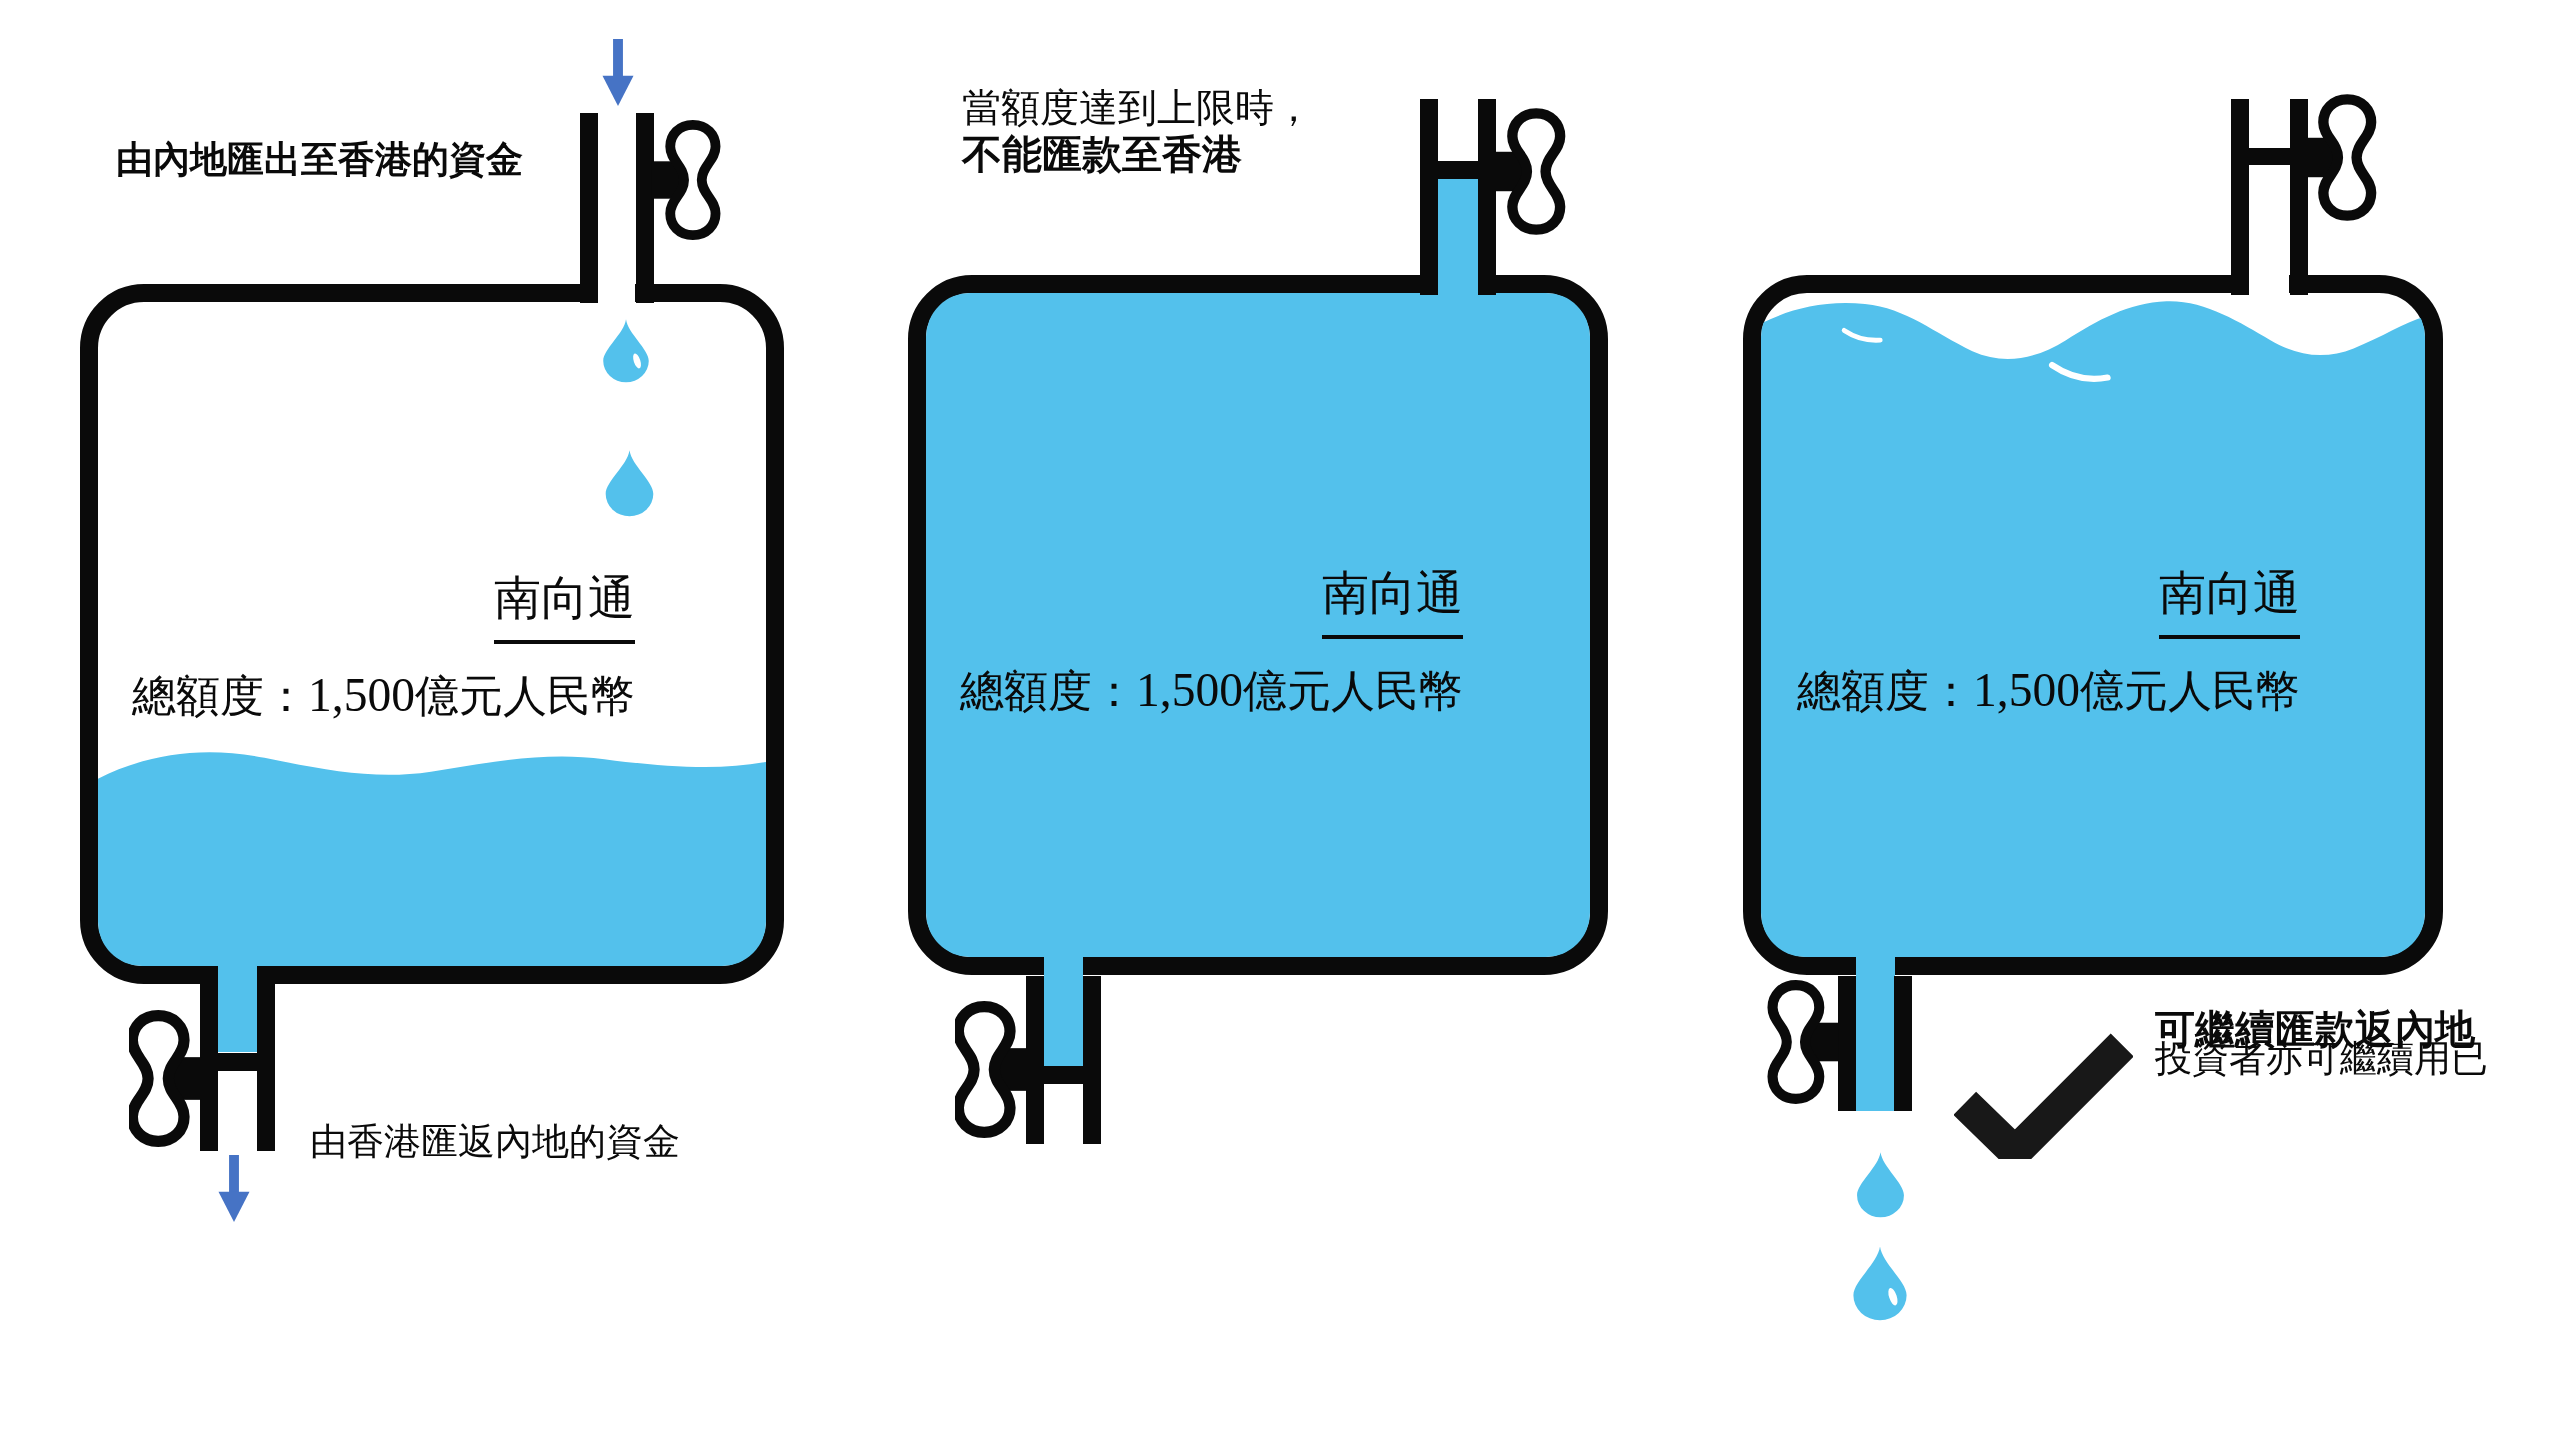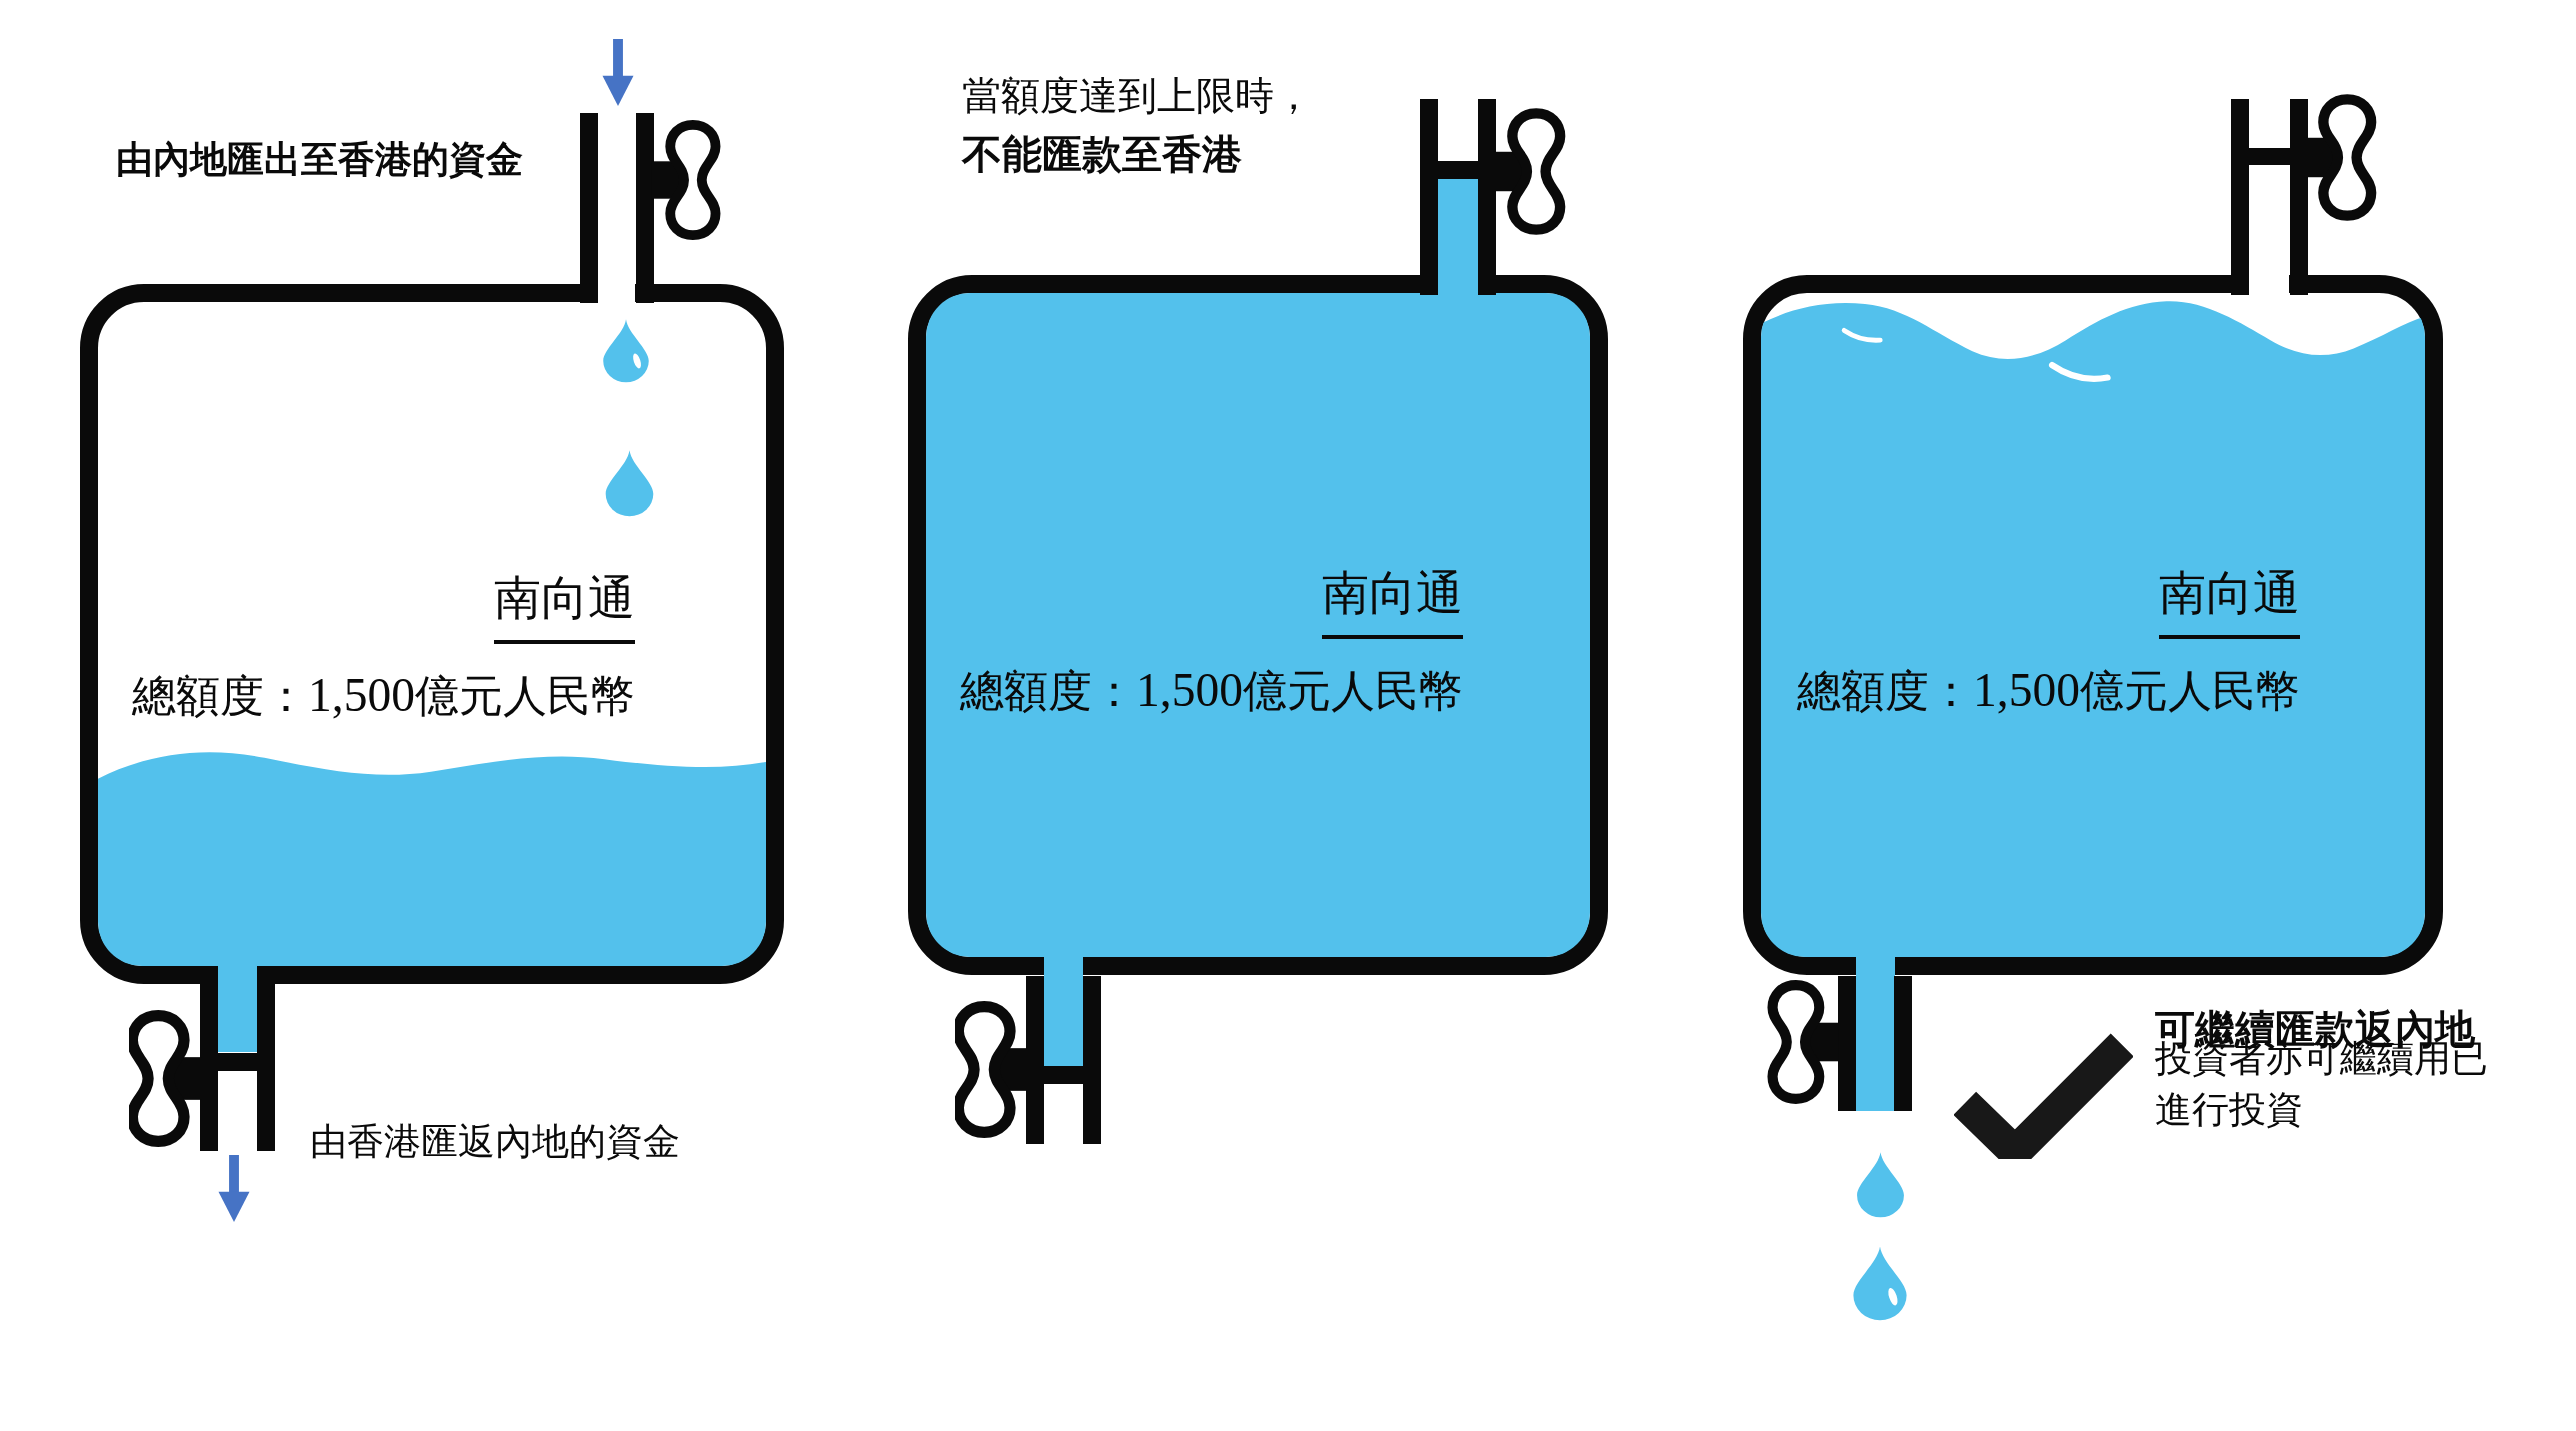--- a/index.html
+++ b/index.html
@@ -96,21 +96,21 @@
 
   <div class="pipe-water" style="left:1044px;top:954px;width:39px;height:112px;"></div>
   <div class="wall" style="left:1026px;top:976px;width:18px;height:168px;"></div>
   <div class="wall" style="left:1083px;top:976px;width:18px;height:168px;"></div>
   <div class="plate" style="left:1026px;top:1066px;width:75px;height:18px;"></div>
   <svg class="abs" style="left:955px;top:995px;transform:scaleX(-1);" width="73" height="149" viewBox="0 0 130 260">
     <rect x="-6" y="92" width="62" height="76" fill="#0a0a0a"></rect>
     <path d="M78,18 C106,18 124,38 124,62 C124,90 96,102 96,130 C96,158 124,170 124,198 C124,222 106,242 78,242 C50,242 32,222 32,198 C32,170 60,158 60,130 C60,102 32,90 32,62 C32,38 50,18 78,18 Z" fill="#ffffff" stroke="#0a0a0a" stroke-width="20" stroke-linejoin="round"></path>
   </svg>
 
-  <div class="label" style="left:962px;top:72px;font-size:39px;text-align:center;">當額度達到上限時，</div>
+  <div class="label" style="left:962px;top:84px;font-size:39px;text-align:center;">當額度達到上限時，</div>
   <div class="label bold" style="left:962px;top:129px;font-size:40px;">不能匯款至香港</div>
 
   <div class="tank-text" style="left:960px;top:562px;">
     <div><span class="tank-name">南向通</span></div>
     <div class="tank-quota"><span>總額度：</span><span class="num">1,500</span><span>億元人民幣</span></div>
   </div>
 
   <div class="tank-body" style="left:1743px;top:275px;width:700px;height:700px;">
     <div class="tank-interior">
       <svg width="664" height="664" viewBox="0 0 958 958" preserveAspectRatio="none" style="position:absolute;left:0;top:0;">
@@ -146,21 +146,20 @@
     <ellipse cx="52" cy="68" rx="5" ry="12" transform="rotate(-18 52 68)" fill="#ffffff"></ellipse>
   </svg>
 
   <svg class="abs" style="left:1954px;top:1030px;" width="179" height="129" viewBox="0 0 260 190">
     <path d="M14,108 L88,180 L246,22" stroke="#181818" stroke-width="48" fill="none"></path>
   </svg>
 
   <div class="label bold" style="left:2155px;top:1004px;font-size:40px;">可繼續匯款返內地</div>
   <div class="note-block" style="left:2155px;top:1033px;">
     <div>投資者亦可繼續用已</div>
-    <div>進行投資</div>
   </div>
 
   <div class="tank-text" style="left:1797px;top:562px;">
     <div><span class="tank-name">南向通</span></div>
     <div class="tank-quota"><span>總額度：</span><span class="num">1,500</span><span>億元人民幣</span></div>
   </div>
 
 </div>
 
 

